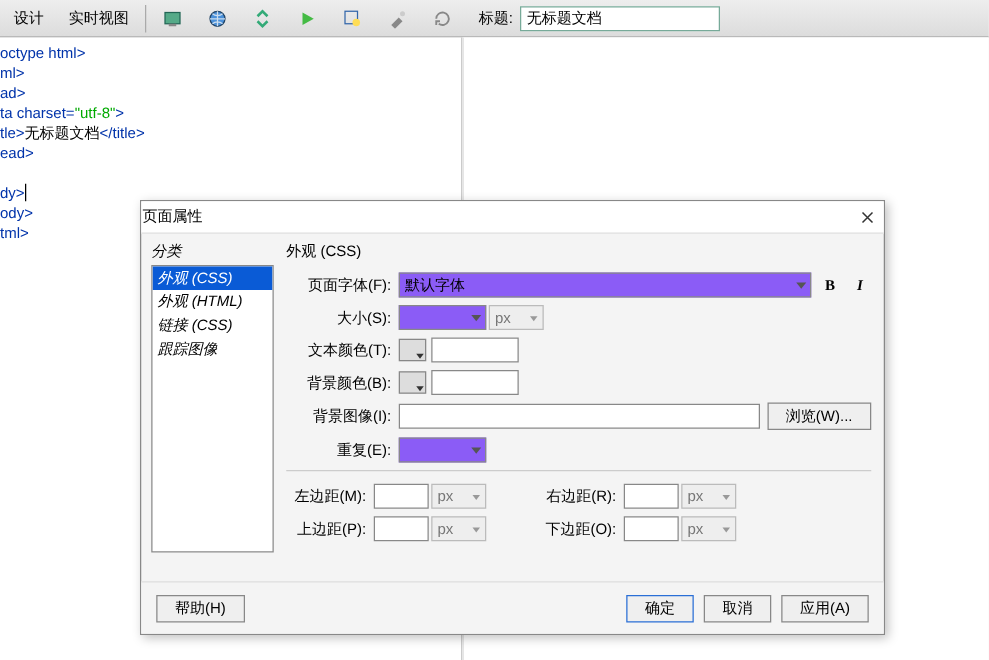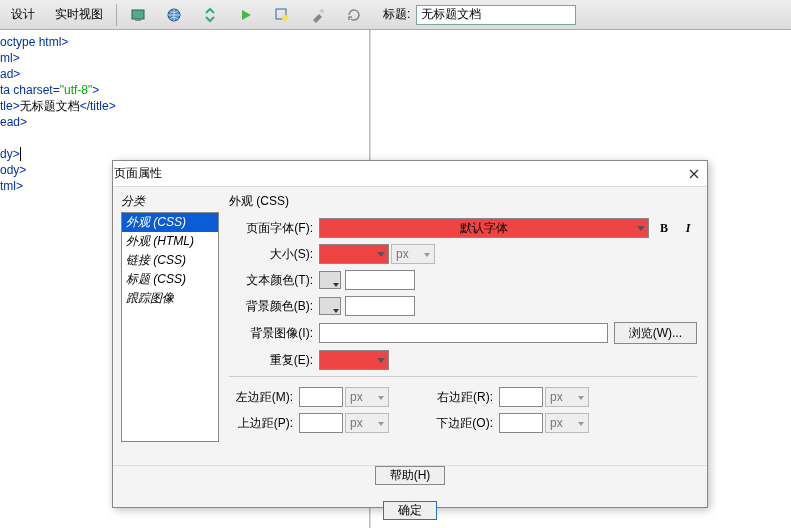--- a/index.html
+++ b/index.html
@@ -24,35 +24,35 @@
 .cat-panel { width: 110px; padding: 6px 4px 6px 8px; font-style: italic; }
 .cat-label { margin-bottom: 2px; }
 .cat-list { border: 1px solid #888; background: #fff; height: 230px; overflow: auto; }
 .cat-item { padding: 1px 4px; cursor: pointer; white-space: nowrap; }
 .cat-item.selected { background: #0a5bd6; color: #fff; }
 .form-panel { flex: 1; padding: 6px 10px 6px 6px; }
 .form-title { margin-bottom: 8px; }
 .row { display: flex; align-items: center; margin-bottom: 6px; }
 .lbl { width: 90px; text-align: right; padding-right: 6px; }
 .combo, .txtin { height: 20px; border: 1px solid #888; background: #fff; padding: 0 4px; }
-.combo { appearance: none; background: #ef4444; text-align: center; }
+.combo { appearance: none; background: #8b5cf6; }
 .combo-wrap { position: relative; display: inline-flex; align-items: center; }
 .combo-wrap::after { content: ""; position: absolute; right: 4px; top: 8px; border-left: 4px solid transparent; border-right: 4px solid transparent; border-top: 5px solid #555; pointer-events: none; }
 .unit { width: 44px; height: 20px; border: 1px solid #bbb; background: #eee; margin-left: 2px; display: inline-flex; align-items: center; padding-left: 4px; color: #777; position: relative; }
 .unit::after { content: ""; position: absolute; right: 4px; top: 8px; border-left: 3px solid transparent; border-right: 3px solid transparent; border-top: 4px solid #999; }
 .swatch { width: 22px; height: 18px; border: 1px solid #888; background: #ddd; display: inline-flex; align-items: flex-end; justify-content: flex-end; margin-right: 4px; position: relative; }
 .swatch::after { content: ""; position: absolute; right: 1px; bottom: 1px; border-left: 3px solid transparent; border-right: 3px solid transparent; border-top: 4px solid #333; }
 .btn { height: 22px; padding: 0 14px; border: 1px solid #888; background: #efefef; cursor: pointer; }
 .btn.primary { border: 1px solid #2a6fd6; }
 hr.divider { border: none; border-top: 1px solid #ccc; margin: 4px 0 10px; }
 .margins { display: flex; gap: 40px; }
 .mrow { display: flex; align-items: center; margin-bottom: 6px; }
 .mrow .lbl { width: 70px; }
 .mrow .txtin { width: 44px; }
-.dlg-footer { height: 42px; display: flex; align-items: center; padding: 0 12px; border-top: 1px solid #ddd; gap: 8px; background: #f4f4f4; flex-direction: column; }
+.dlg-footer { height: 42px; display: flex; align-items: center; padding: 0 12px; border-top: 1px solid #ddd; gap: 8px; background: #f4f4f4; }
 .dlg-footer .spacer { flex: 1; }
 .bold-btn, .italic-btn { width: 18px; height: 18px; display: inline-flex; align-items: center; justify-content: center; font-family: "Times New Roman", serif; font-weight: bold; cursor: pointer; margin-left: 6px; }
 .italic-btn { font-style: italic; font-weight: bold; }
 </style>
 </head>
 <body>
 
 <div class="toolbar">
   <div class="tbtn">
       <span>设计</span>
@@ -128,21 +128,20 @@
         </svg>
     </div>
   </div>
   <div class="dlg-body">
     <div class="cat-panel">
       <div class="cat-label">分类</div>
       <div class="cat-list">
         <div class="cat-item selected">外观 (CSS)</div>
         <div class="cat-item">外观 (HTML)</div>
         <div class="cat-item">链接 (CSS)</div>
-        <div class="cat-item">标题 (CSS)</div>
         <div class="cat-item">跟踪图像</div>
       </div>
     </div>
     <div class="form-panel">
       <div class="form-title">外观 (CSS)</div>
 
       <div class="row">
         <span class="lbl">页面字体(F):</span>
         <span class="combo-wrap" style="flex:1">
             <input class="combo" style="width: 100%;" value="默认字体">

